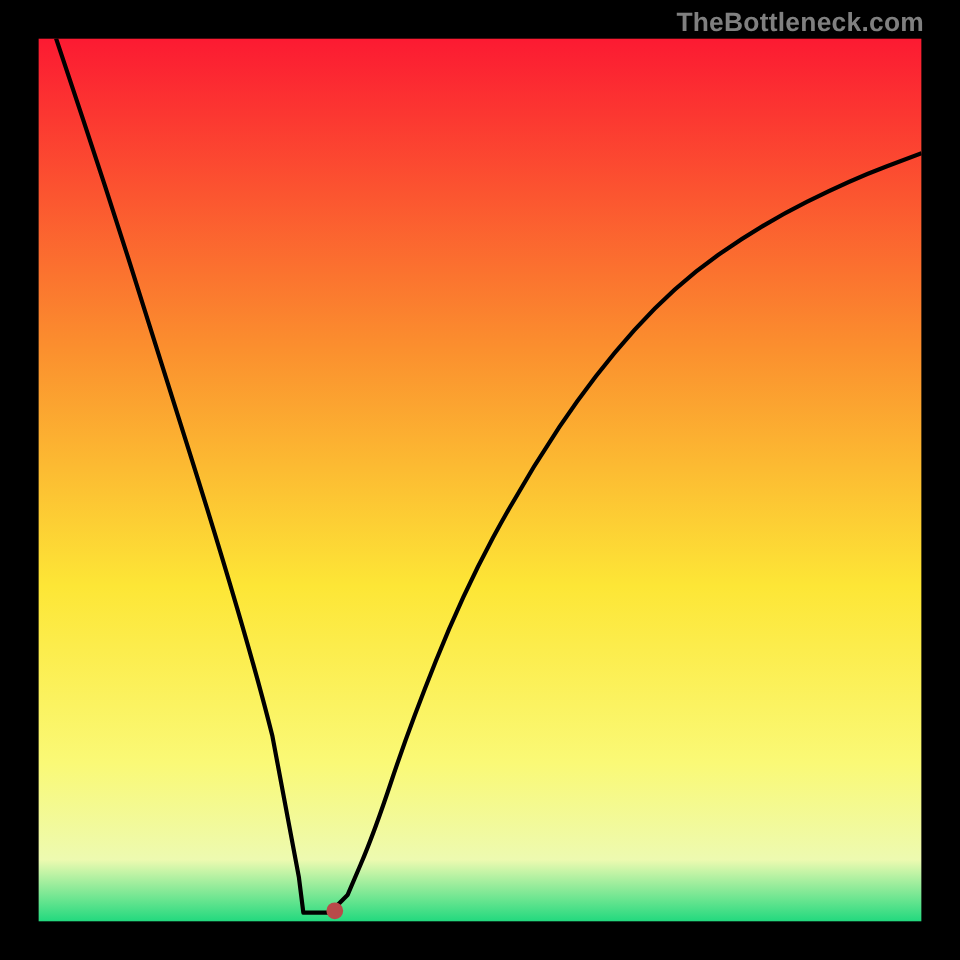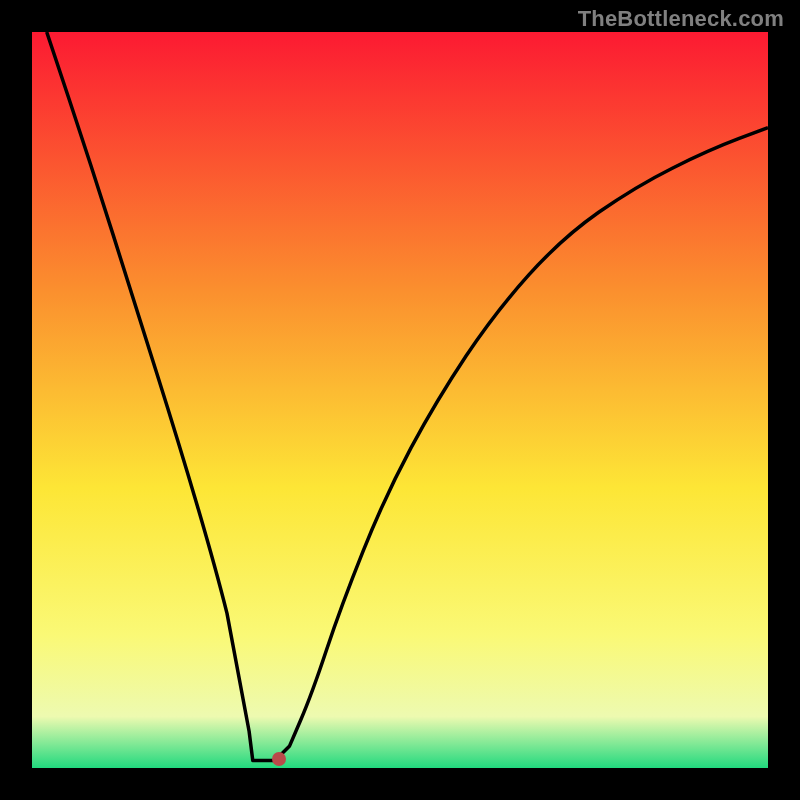--- a/index.html
+++ b/index.html
@@ -22,21 +22,21 @@
   .gradient-area {
     position: absolute;
     left: 0;
     top: 0;
     width: 736px;
     height: 736px;
   }
   .watermark {
     position: absolute;
     top: 6px;
-    right: 16px;
+    right: 30px;
     color: #808080;
     font-size: 22px;
     font-weight: 600;
     letter-spacing: 0.2px;
   }
   svg.curve-layer {
     position: absolute;
     left: 0;
     top: 0;
     width: 736px;

